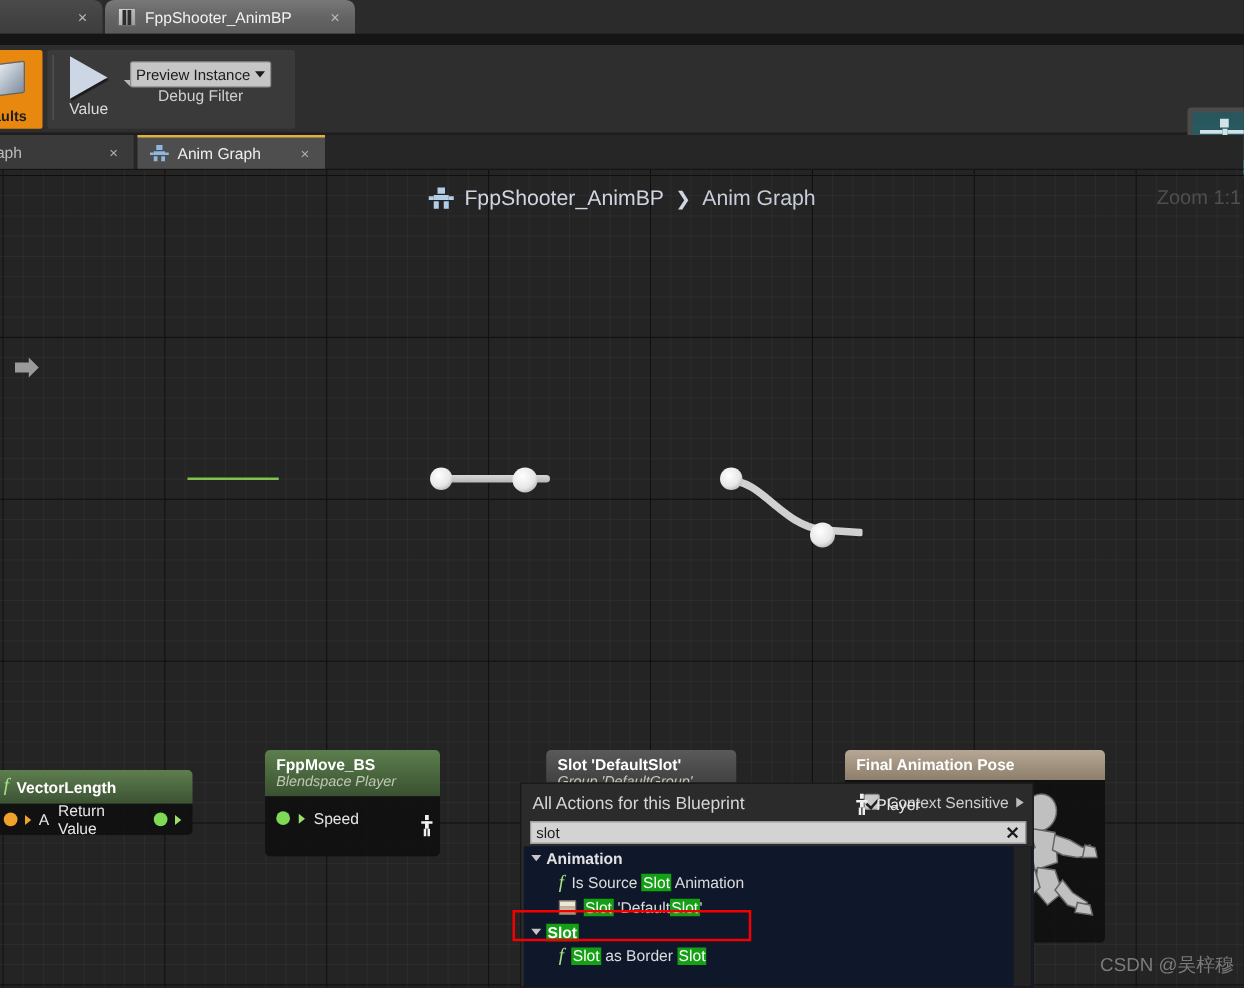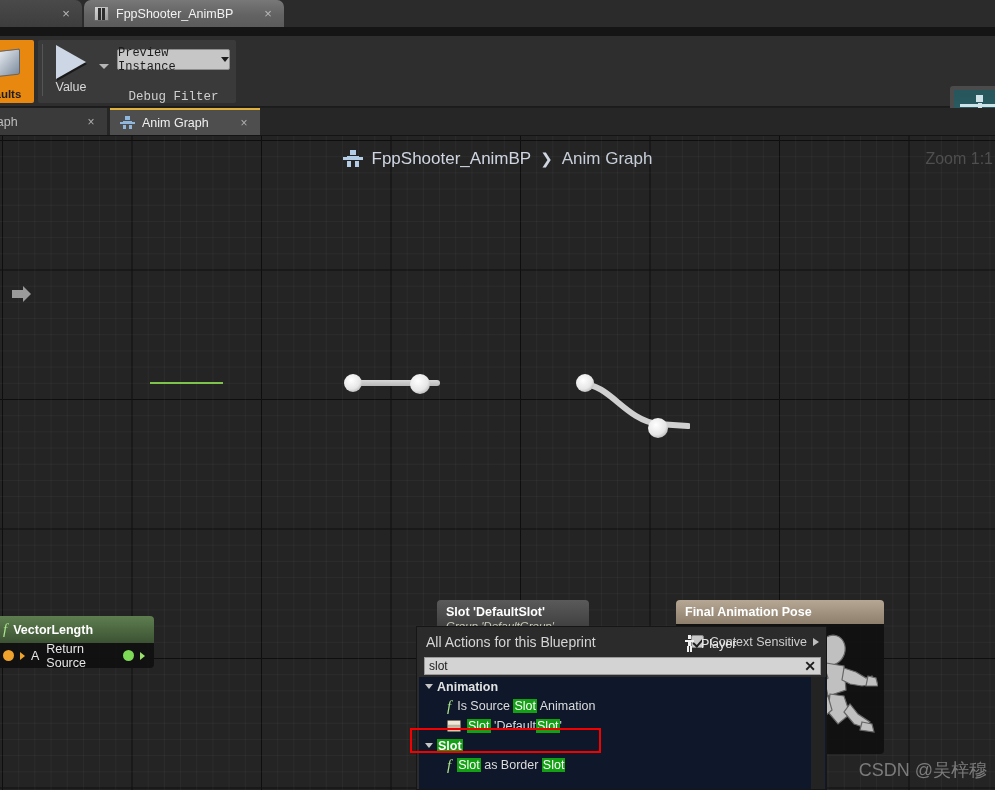--- a/index.html
+++ b/index.html
@@ -96,33 +96,33 @@
     filter: drop-shadow(1px 2px 0 rgba(0,0,0,.55));
   }
   .play-lbl { font-size: 12.5px; color: #d9d9d9; margin-top: 1px; }
   .play-caret {
     position: absolute; left: 99px; top: 28px;
     width: 0; height: 0;
     border-left: 5px solid transparent; border-right: 5px solid transparent;
     border-top: 5px solid #b6b6b6;
   }
   .dbg-wrap {
-    position: absolute; left: 117px; top: 13px; width: 113px; font-family: Liberation Mono, monospace;
+    position: absolute; left: 104px; top: 13px; width: 113px;
   }
   .dbg-combo {
     height: 21px; background: #c6c6c6; border: 1px solid #8e8e8e; border-radius: 2px;
     display: flex; align-items: center; justify-content: center; gap: 4px;
     font-size: 12px; color: #1b1b1b;
   }
   .dbg-caret {
     width: 0; height: 0;
     border-left: 4.5px solid transparent; border-right: 4.5px solid transparent;
     border-top: 5px solid #1b1b1b;
   }
-  .dbg-lbl { text-align: center; font-size: 12.5px; color: #cfcfcf; margin-top: 20px; }
+  .dbg-lbl { text-align: center; font-size: 12.5px; color: #cfcfcf; margin-top: 0; }
 
   
   .preview-panel {
     position: absolute; left: 950px; top: 50px; width: 60px; height: 57px;
     background: #4b4b4b; border-radius: 3px; padding: 4px;
   }
   .preview-inner {
     width: 100%; height: 100%;
     background: linear-gradient(180deg,#27565c 0%,#2b5f66 78%,#4ec9de 78%,#4ec9de 100%);
     position: relative; overflow: hidden;
@@ -319,21 +319,21 @@
 
   
   .red-box {
     position: absolute; left: 410px; top: 728px; width: 191px; height: 25px;
     border: 2px solid #f40000; pointer-events: none;
   }
   .red-arrow { position: absolute; left: 520px; top: 555px; pointer-events: none; }
 
   .watermark {
     position: absolute; right: 8px; bottom: 8px;
-    font-size: 18px; color: #7b7b7b;
+    font-size: 15px; color: #7b7b7b;
   }
 </style>
 </head>
 <body>
 
 <div id="root">
 
   <div class="win-tabstrip">
     <div class="win-tab inactive">
       <span class="tabname"></span>
@@ -442,28 +442,48 @@
         <span class="node-title">VectorLength</span>
       </div>
       <div class="node-body">
         <div class="pin-row" style="justify-content:space-between;">
           <span style="display:flex;align-items:center;gap:6px;">
             <span class="pin-dot" style="background:#f0a32c;"></span>
             <span class="pin-arrow" style="border-left-color:#f0a32c;"></span>
             <span>A</span>
           </span>
           <span style="display:flex;align-items:center;gap:6px;">
-            <span>Return Source</span>
+            <span>Return Value</span>
             <span class="pin-dot" style="background:#7ed957;"></span>
             <span class="pin-arrow"></span>
           </span>
         </div>
       </div>
     </div>
 
+    <div class="node" id="node-fppmove">
+      <div class="node-hdr">
+        <div class="node-title">FppMove_BS</div>
+        <div class="node-sub">Blendspace Player</div>
+      </div>
+      <div class="node-body" style="height:48px; position:relative;">
+        <div class="pin-row" style="padding-top:10px;">
+          <span class="pin-dot" style="background:#7ed957;"></span>
+          <span class="pin-arrow"></span>
+          <span>Speed</span>
+        </div>
+        <span class="pose-pin" style="position:absolute; right:6px; top:15px;">
+          <i style="left:3px;top:0;width:3px;height:4px;"></i>
+          <i style="left:0;top:5px;width:9px;height:2px;"></i>
+          <i style="left:3px;top:5px;width:3px;height:6px;"></i>
+          <i style="left:2px;top:11px;width:2px;height:6px;"></i>
+          <i style="left:5px;top:11px;width:2px;height:6px;"></i>
+        </span>
+      </div>
+    </div>
 
     <div class="node" id="node-slot">
       <div class="node-hdr">
         <div class="node-title">Slot 'DefaultSlot'</div>
         <div class="node-sub">Group 'DefaultGroup'</div>
       </div>
       <div class="node-body" style="height:48px; position:relative;">
         <div class="pin-row" style="padding-top:12px;">
           <span class="pose-pin">
             <i style="left:3px;top:0;width:3px;height:4px;"></i>

